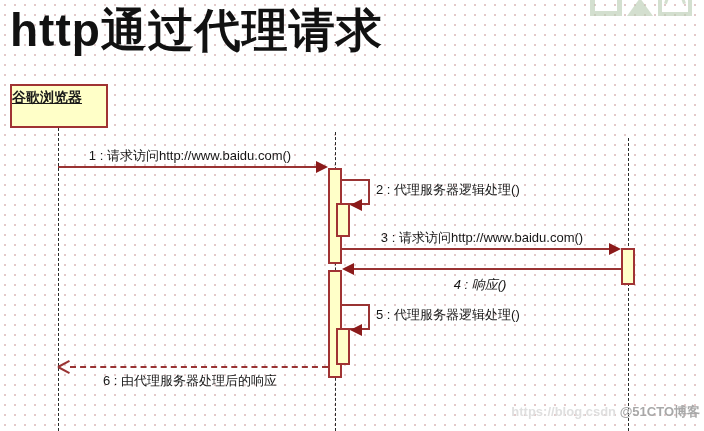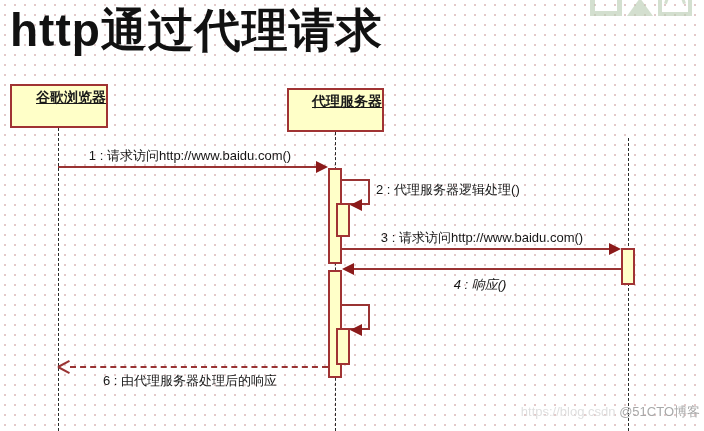--- a/index.html
+++ b/index.html
@@ -24,21 +24,21 @@
   .cl-box{width:22px;height:20px;border:5px solid #b7cbb0;border-top:none;}
   .cl-tri{width:0;height:0;border-left:13px solid transparent;border-right:13px solid transparent;border-bottom:18px solid #b7cbb0;}
   .cl-net{position:relative;width:26px;height:22px;border:4px solid #b7cbb0;border-top:none;}
   .cl-net i{position:absolute;top:2px;width:3px;height:12px;background:#b7cbb0;}
   .cl-net i.a{left:4px;transform:rotate(20deg);}
   .cl-net i.b{right:4px;transform:rotate(-20deg);}
 
   .actor{
     position:absolute;box-sizing:border-box;
     background:#FFFFC8;border:2px solid #A03333;
-    text-align:right;padding-top:3px;
+    text-align:left;padding-top:3px;
     font-size:14px;font-weight:700;z-index:4;
   }
   .actor span{text-decoration:underline;}
   .actor.browser{left:10px;top:84px;width:98px;height:44px;}
   .actor.proxy{left:287px;top:88px;width:97px;height:44px;}
   .actor.baidu{left:588px;top:92px;width:81px;height:46px;}
 
   .lifeline{position:absolute;width:0;border-left:1px dashed #2a2a2a;z-index:0;}
   .ll-browser{left:58px;top:128px;height:303px;}
   .ll-proxy{left:335px;top:132px;height:299px;}
@@ -90,40 +90,37 @@
 
   .m5-bracket{left:342px;top:304px;}
   .m5-arrow{left:350px;top:324px;}
   .m5-label{left:376px;top:306px;}
 
   .m6-line{left:70px;top:366px;width:258px;}
   .m6-chev-up{left:58px;top:366px;transform:rotate(-28deg);}
   .m6-chev-dn{left:58px;top:366px;transform:rotate(28deg);}
   .m6-label{left:70px;top:372px;width:240px;}
 
-  .watermark{position:absolute;top:403px;right:4px;font-size:13px;z-index:5;white-space:nowrap;}
+  .watermark{position:absolute;top:403px;right:4px;font-size:13px;z-index:5;white-space:nowrap;font-weight:bold;}
   .watermark .url{color:#dfdfdf;}
   .watermark .handle{color:#a8a8a8;}
 </style>
 </head>
 <body>
 
 <div class="canvas">
 
   <div class="title">http通过代理请求</div>
 
   <div class="corner-logo">
     <span class="cl-box"></span><span class="cl-tri"></span><span class="cl-net"><i class="a"></i><i class="b"></i></span>
   </div>
 
   <div class="actor browser">
     <span>谷歌浏览器</span>
-  </div>
-  <div class="actor proxy">
-    <span>代理服务器</span>
   </div>
 
   <div class="lifeline ll-browser"></div>
   <div class="lifeline ll-proxy"></div>
   <div class="lifeline ll-baidu"></div>
 
   <div class="activation act-proxy-1"></div>
   <div class="activation act-proxy-1n"></div>
   <div class="activation act-baidu"></div>
   <div class="activation act-proxy-2"></div>
@@ -140,20 +137,21 @@
   <div class="msg-line m3-line"></div>
   <div class="arrow-r m3-arrow"></div>
   <div class="msg-label center m3-label">3 : 请求访问http://www.baidu.com()</div>
 
   <div class="msg-line m4-line"></div>
   <div class="arrow-l m4-arrow"></div>
   <div class="msg-label center m4-label">4 : 响应()</div>
 
   <div class="self-bracket m5-bracket"></div>
   <div class="arrow-l m5-arrow"></div>
+  <div class="msg-label m5-label">5 : 代理服务器逻辑处理()</div>
 
   <div class="msg-line dashed m6-line"></div>
   <div class="chev m6-chev-up"></div>
   <div class="chev m6-chev-dn"></div>
   <div class="msg-label center m6-label">6 : 由代理服务器处理后的响应</div>
 
   <div class="watermark">
     <span class="url">https://blog.csdn</span>
     <span class="handle">@51CTO博客</span>
   </div>

